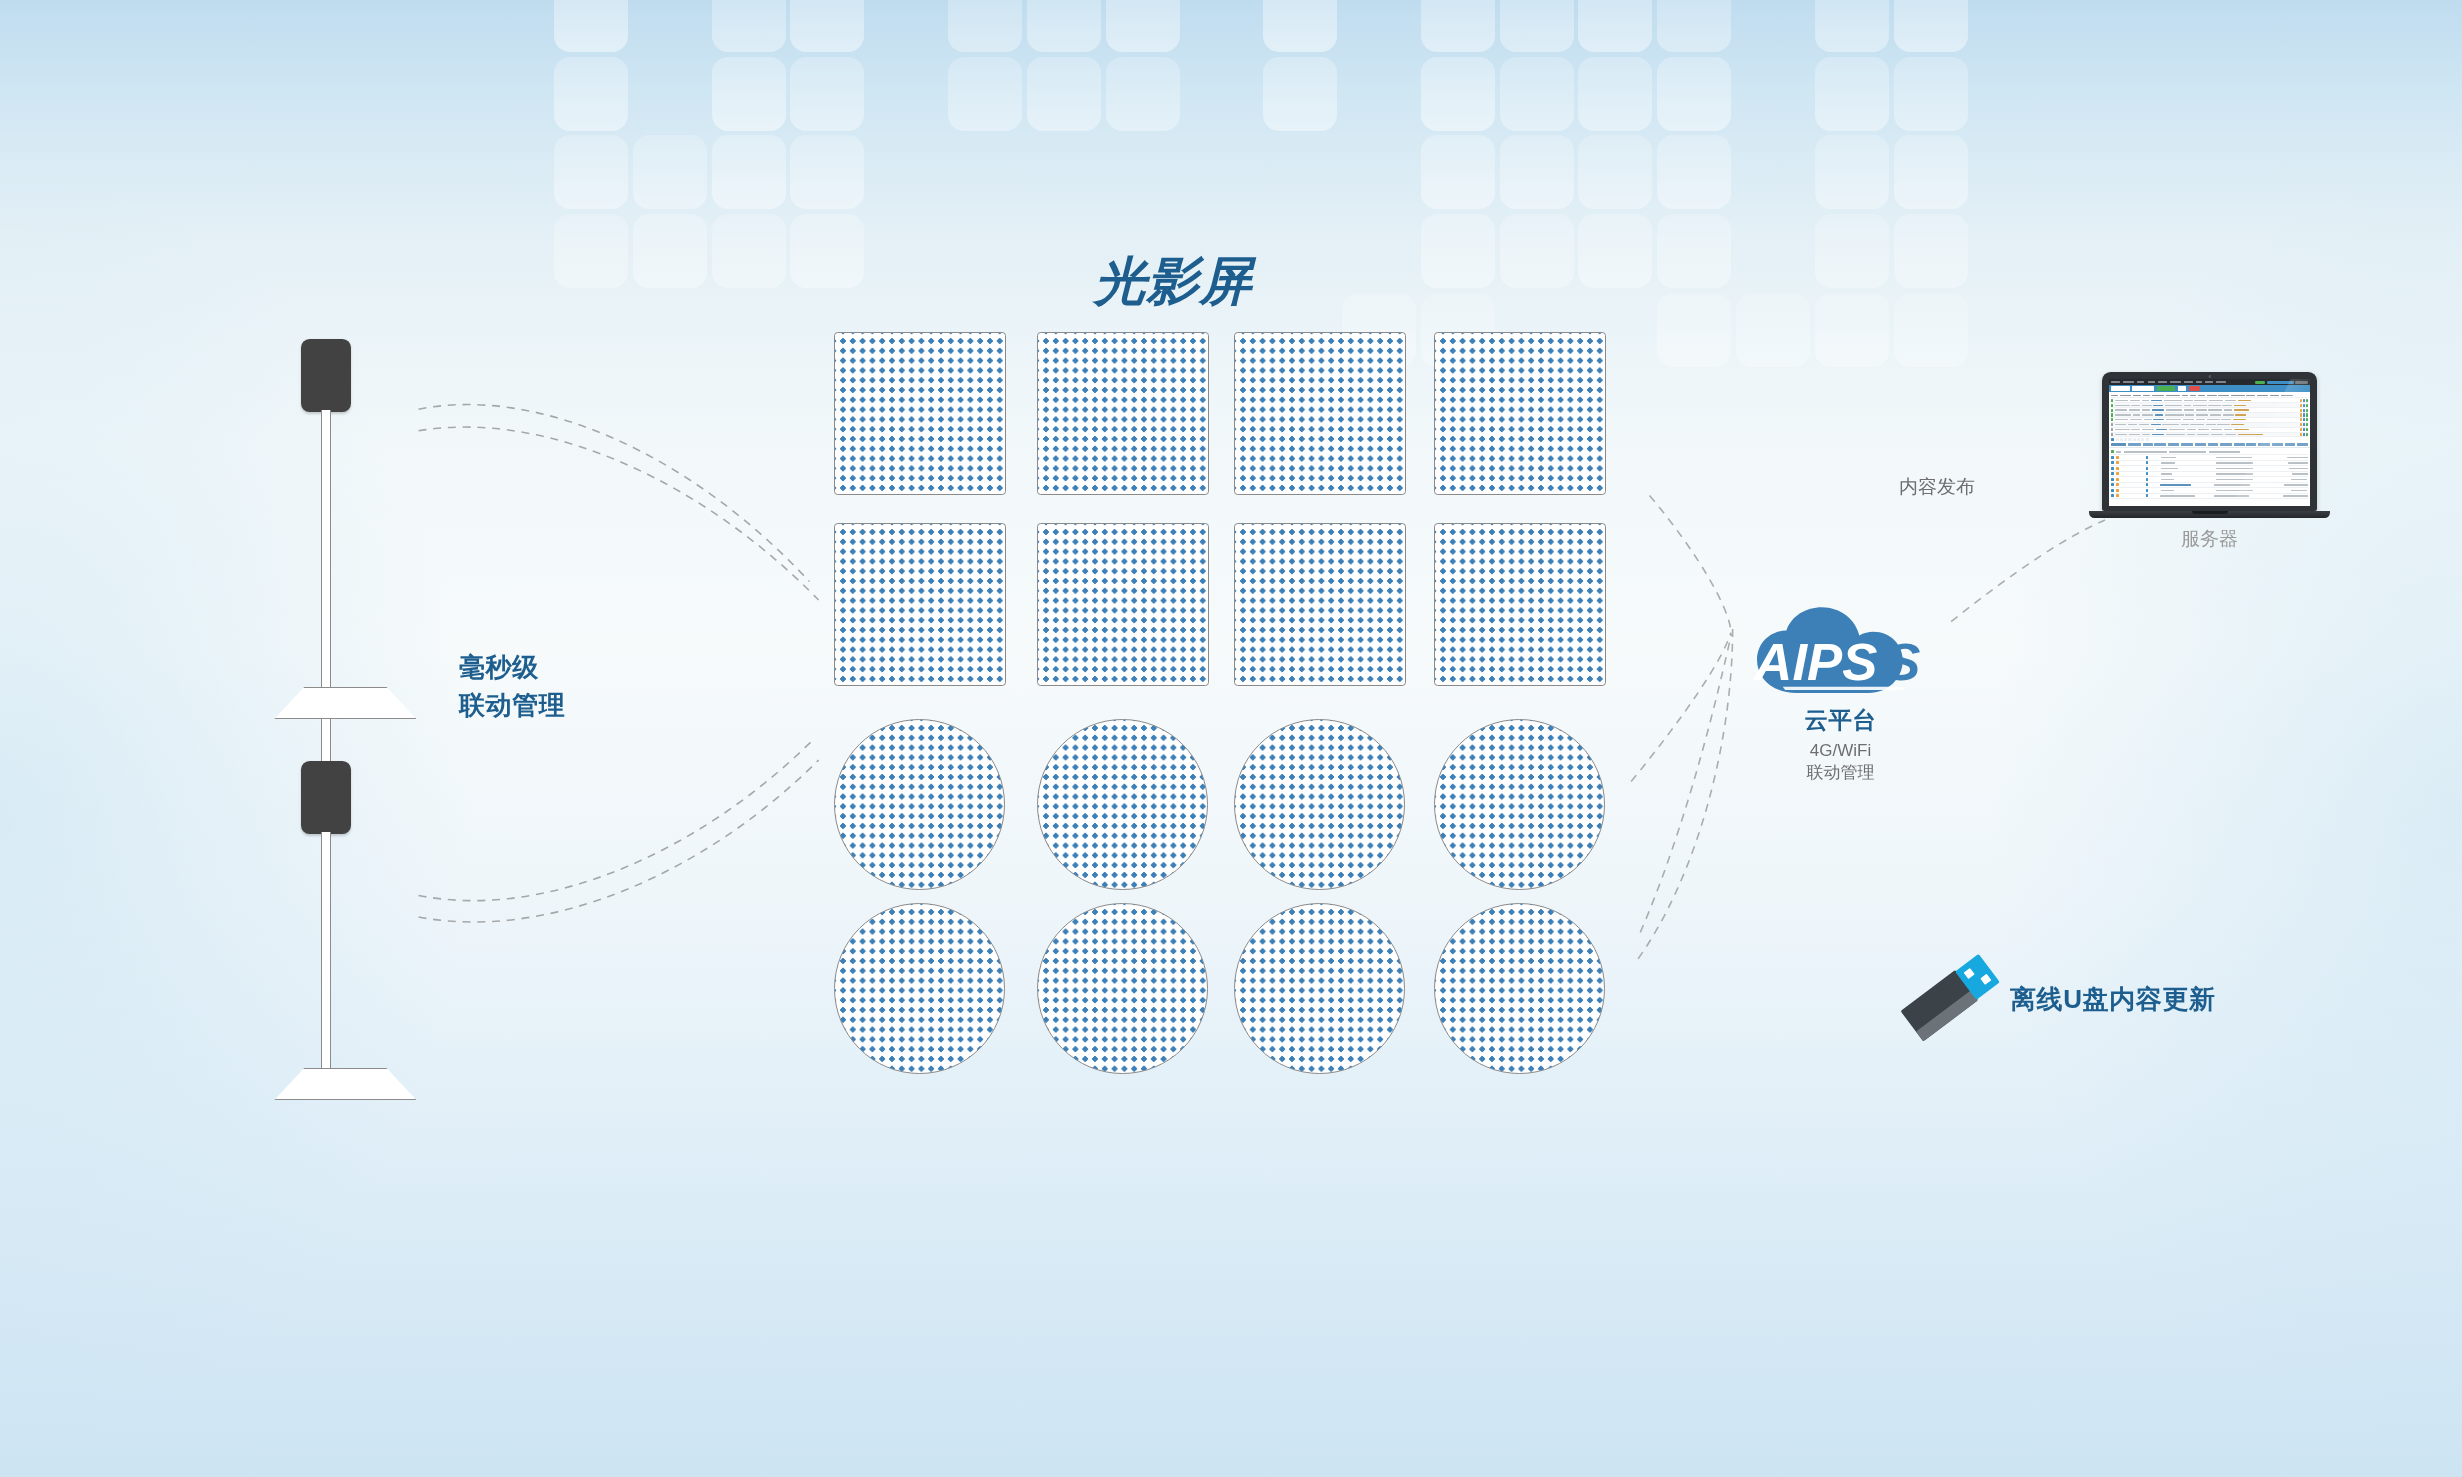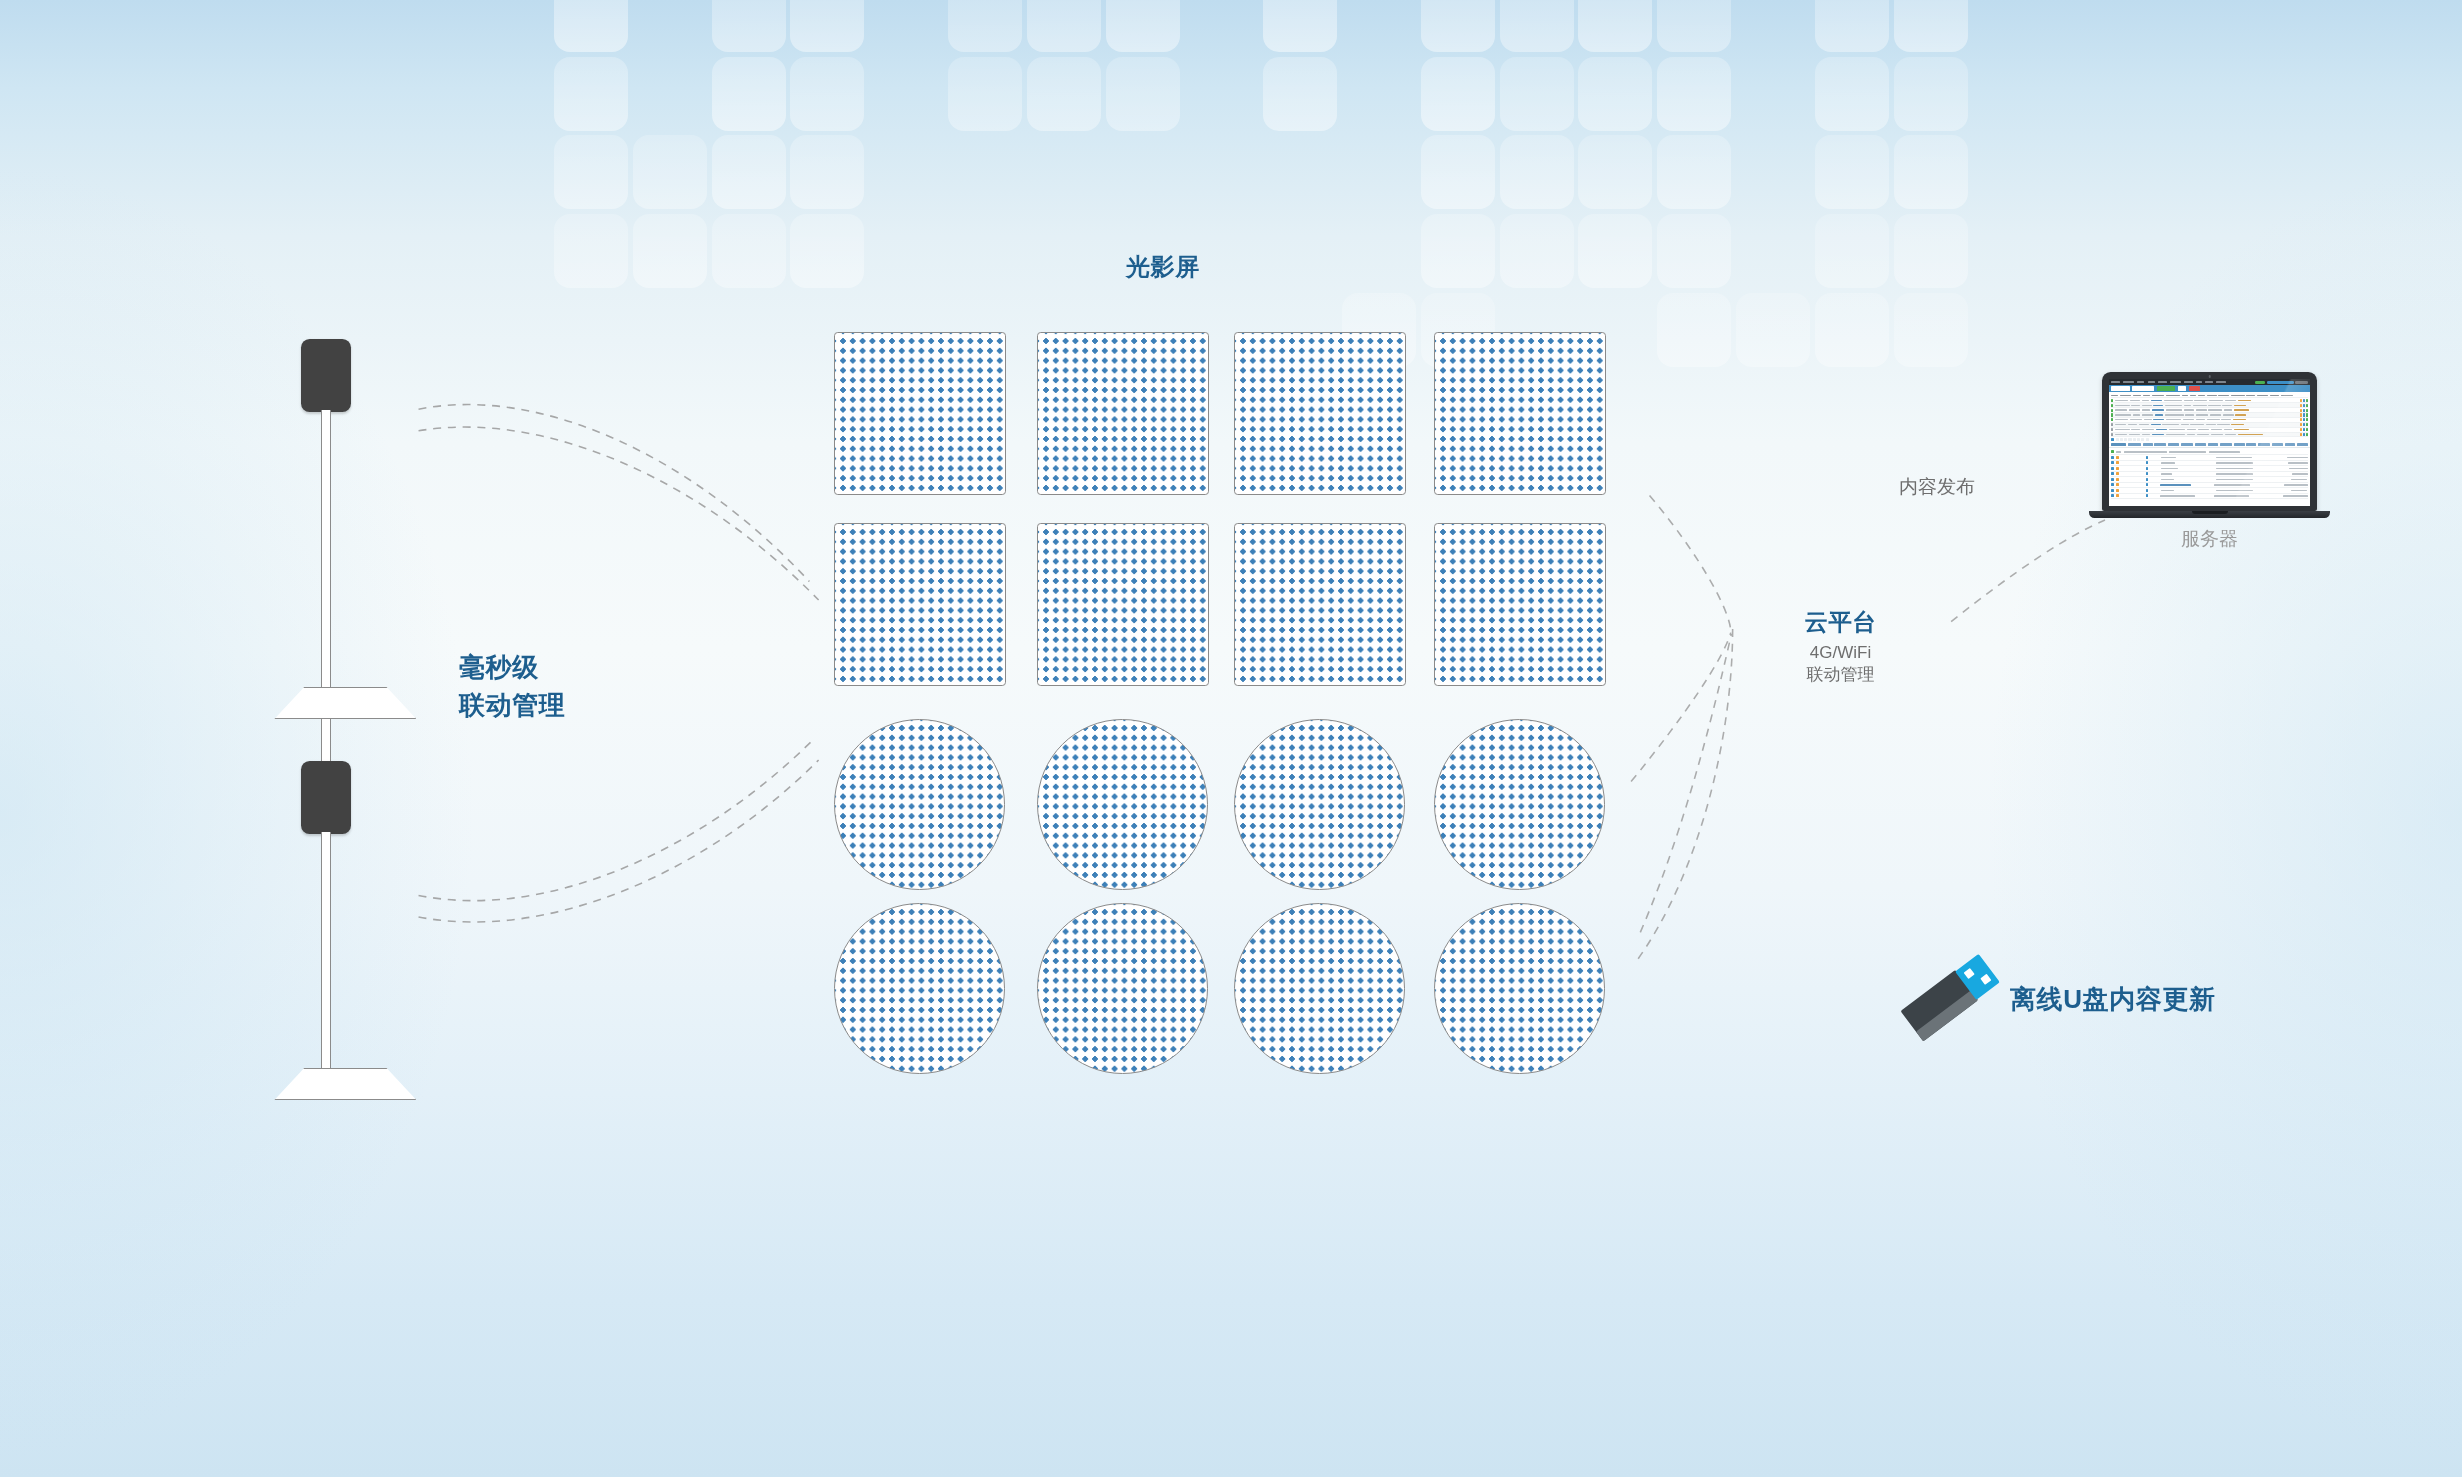--- a/index.html
+++ b/index.html
@@ -36,23 +36,24 @@
     position:absolute; border-radius:16px;
     background:linear-gradient(to bottom, rgba(255,255,255,.50), rgba(255,255,255,.88));
   }
 
   
   .blue-bold{ color:#1d5e8e; font-weight:bold; letter-spacing:0.6px; }
   .grey-txt{ color:#808080; }
 
   
   #screen-title{
-    position:absolute; left:1126px; top:255px;
-    font-size:24px; line-height:1;
+    position:absolute; left:1094px; top:255px;
+    font-size:52px; line-height:1;
     white-space:nowrap;
+    font-style:italic;
   }
 
   
   #panel-grid{ position:absolute; left:834px; top:332px; width:788px; height:714px; }
   .panel{
     position:absolute;
     border:1.2px solid #8a8a8a;
     background-color:#ffffff;
     background-image:radial-gradient(#3d80b8 36%, rgba(0,0,0,0) 38%);
     background-size:9.8px 9.8px;
@@ -276,20 +277,35 @@
   <div class="stand-pole" style="left:62px; top:90px; height:255px;"></div>
   <div class="stand-base" style="left:15.4px; top:326px;"></div>
 </div>
 
 <div id="touch-label" class="blue-bold">
   <div>毫秒级</div>
   <div>联动管理</div>
 </div>
 
 <div id="cloud-block">
+  <div id="cloud-logo">
+    <svg viewBox="0 0 330 160" width="203" height="98">
+      <path d="M78 142 C 40 142, 14 118, 14 88 C 14 60, 36 40, 62 40
+               C 70 16, 94 2, 120 2 C 150 2, 175 22, 181 48
+               C 188 44, 196 42, 204 42 C 232 42, 252 63, 252 89
+               C 252 118, 228 142, 196 142 Z" fill="#3d80b8"></path>
+      <text x="110" y="120" font-family="'Liberation Sans',sans-serif" font-size="86" font-weight="bold" font-style="italic" fill="#ffffff" text-anchor="middle">AIPS</text>
+      <text x="110" y="120" font-family="'Liberation Sans',sans-serif" font-size="86" font-weight="bold" font-style="italic" fill="none" text-anchor="middle"></text>
+      <path d="M56 132 L 250 132 L 254 137 L 60 137 Z" fill="#ffffff" opacity=".9"></path>
+    </svg>
+    
+    <svg viewBox="0 0 330 160" width="203" height="98" style="position:absolute;left:0;top:0;">
+      <text x="252" y="120" font-family="'Liberation Sans',sans-serif" font-size="86" font-weight="bold" font-style="italic" fill="#3d80b8" text-anchor="middle">S</text>
+    </svg>
+  </div>
   <div id="cloud-caption" class="blue-bold">云平台</div>
   <div id="cloud-sub">
     <div>4G/WiFi</div>
     <div>联动管理</div>
   </div>
 </div>
 
 <div id="laptop">
   <div class="lid">
     <div class="cam"></div>

